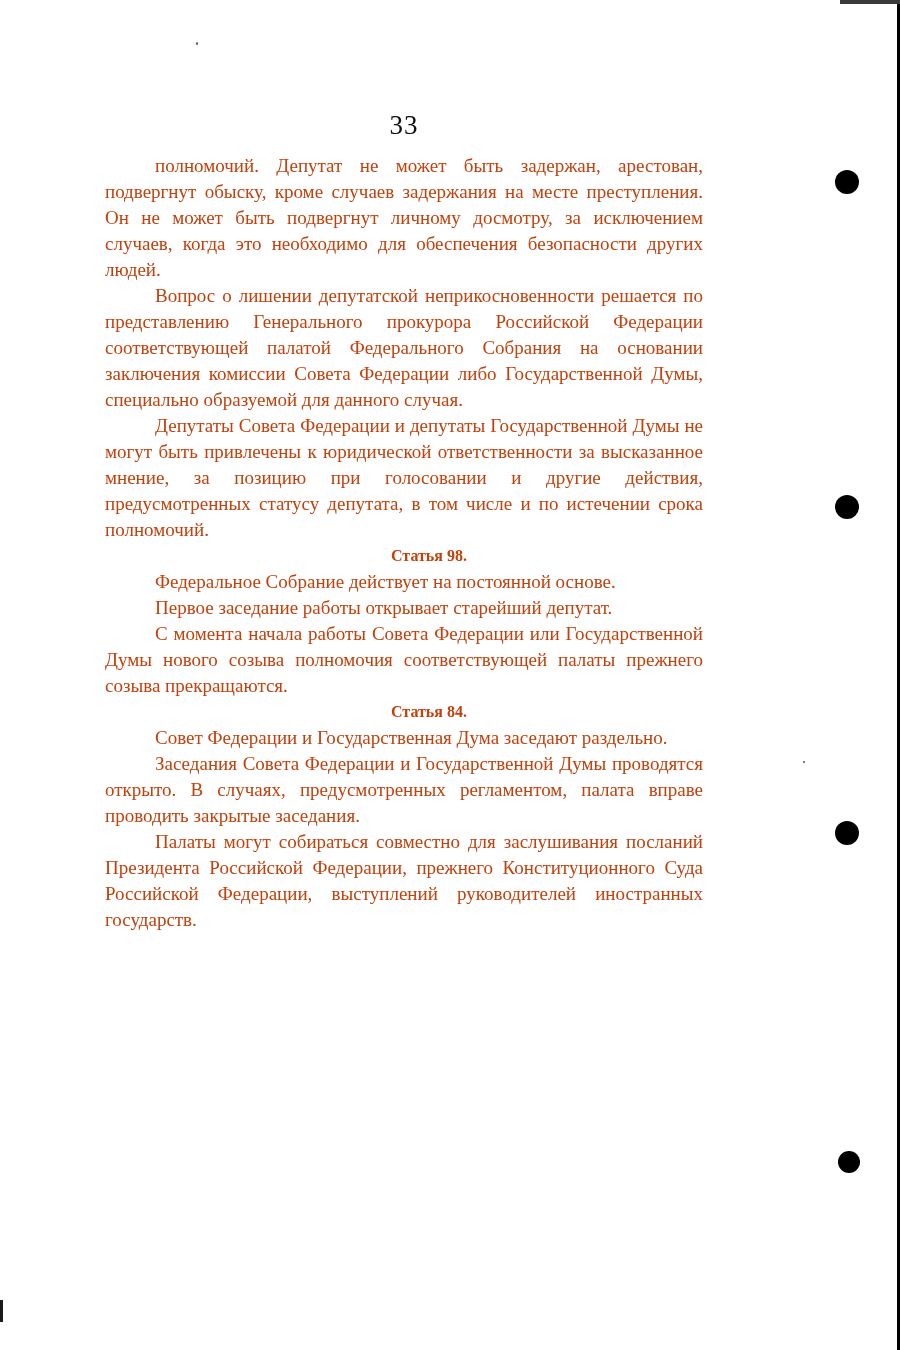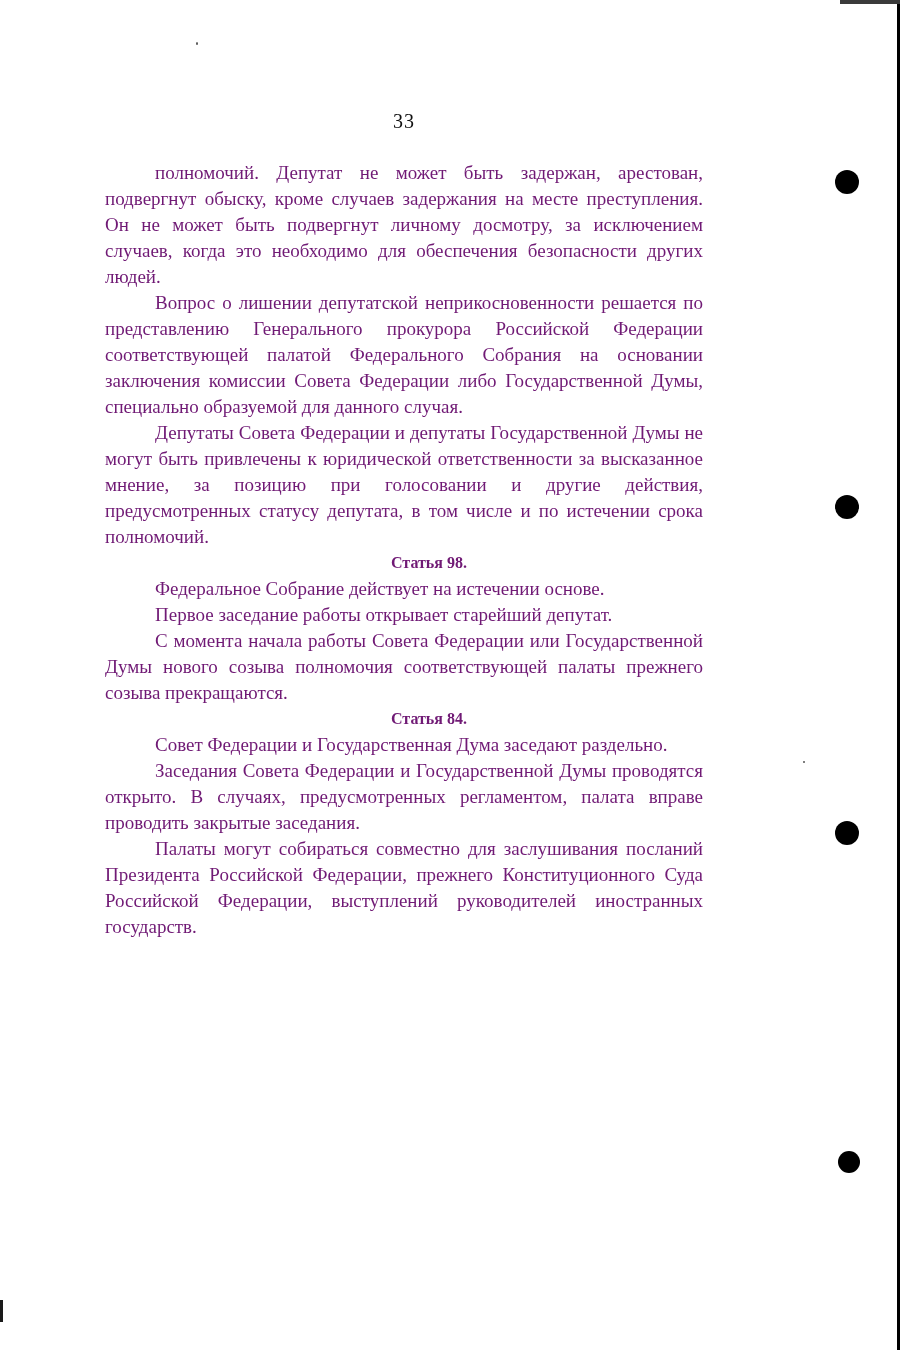--- a/index.html
+++ b/index.html
@@ -11,30 +11,30 @@
     font-family: "Liberation Serif", serif;
   }
   .page {
     position: absolute; inset: 0;
     background: #ffffff;
   }
   .page-number {
     position: absolute;
     top: 110px; left: 105px; width: 598px;
     text-align: center;
-    font-size: 20px;
+    font-size: 27px;
     color: #111111;
     letter-spacing: 1px;
   }
   .content {
     position: absolute;
-    left: 105px; top: 160px; width: 598px;
+    left: 105px; top: 153px; width: 598px;
     font-size: 19px;
     line-height: 26px;
-    color: #701a75;
+    color: #c2410c;
     text-align: justify;
   }
   .content p {
     margin: 0;
     text-indent: 50px;
   }
   .article-heading {
     margin: 28px 0 4px 0;
     font-size: 16px;
     line-height: 26px;
@@ -84,21 +84,21 @@
   <div class="content">
 
     <p>полномочий. Депутат не может быть задержан, арестован, подвергнут обыску, кроме случаев задержания на месте преступления. Он не может быть подвергнут личному досмотру, за исключением случаев, когда это необходимо для обеспечения безопасности других людей.</p>
 
     <p>Вопрос о лишении депутатской неприкосновенности решается по представлению Генерального прокурора Российской Федерации соответствующей палатой Федерального Собрания на основании заключения комиссии Совета Федерации либо Государственной Думы, специально образуемой для данного случая.</p>
 
     <p>Депутаты Совета Федерации и депутаты Государственной Думы не могут быть привлечены к юридической ответственности за высказанное мнение, за позицию при голосовании и другие действия, предусмотренных статусу депутата, в том числе и по истечении срока полномочий.</p>
 
     <p class="article-heading">Статья 98.</p>
 
-    <p>Федеральное Собрание действует на истечении основе.</p>
+    <p>Федеральное Собрание действует на постоянной основе.</p>
 
 
     <p>Первое заседание работы открывает старейший депутат.</p>
 
     <p>С момента начала работы Совета Федерации или Государственной Думы нового созыва полномочия соответствующей палаты прежнего созыва прекращаются.</p>
 
     <p class="article-heading">Статья 84.</p>
 
     <p>Совет Федерации и Государственная Дума заседают раздельно.</p>
 

